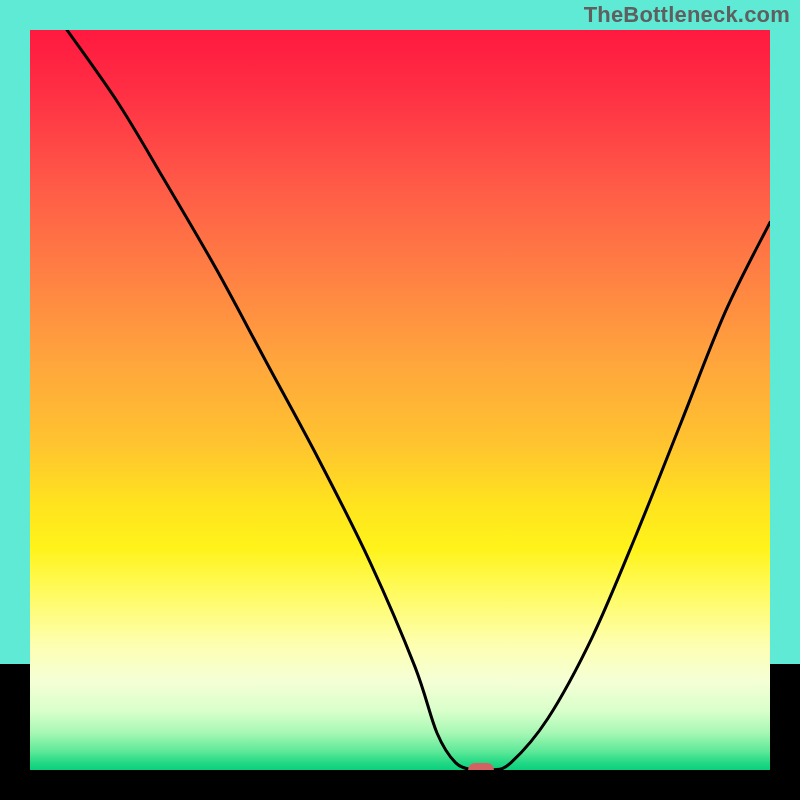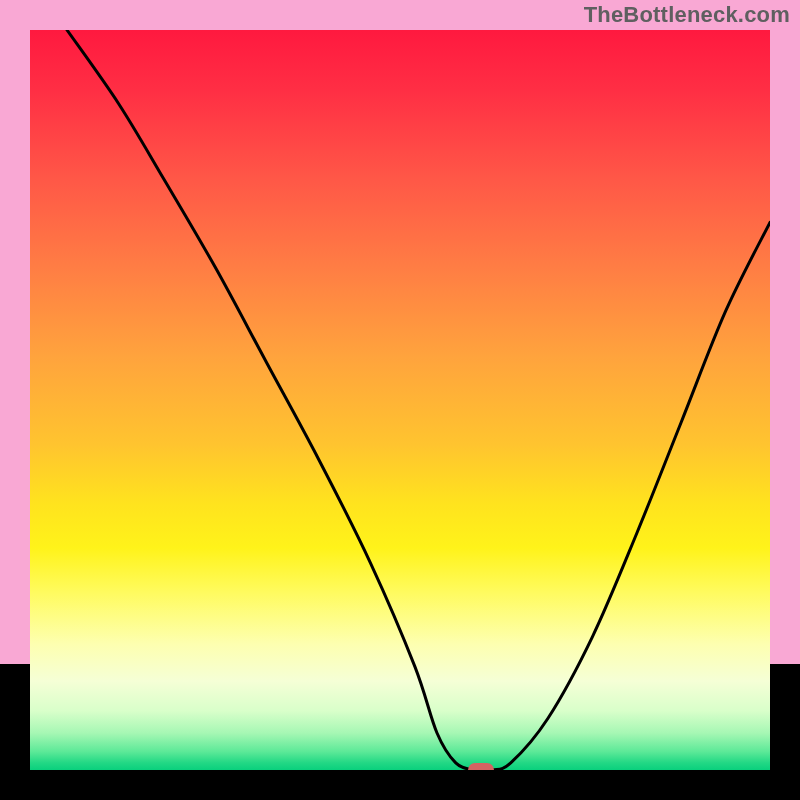--- a/index.html
+++ b/index.html
@@ -9,21 +9,21 @@
     height: 800px;
     background: #000;
     overflow: hidden;
   }
   .frame {
     position: absolute;
     top: 0;
     left: 0;
     width: 800px;
     height: 664px;
-    background: #f9a8d4;
+    background: #5eead4;
   }
   .watermark {
     position: absolute;
     top: 2px;
     right: 10px;
     font-family: Arial, Helvetica, sans-serif;
     font-size: 22px;
     font-weight: 600;
     color: #5f5f60;
     letter-spacing: 0.2px;

